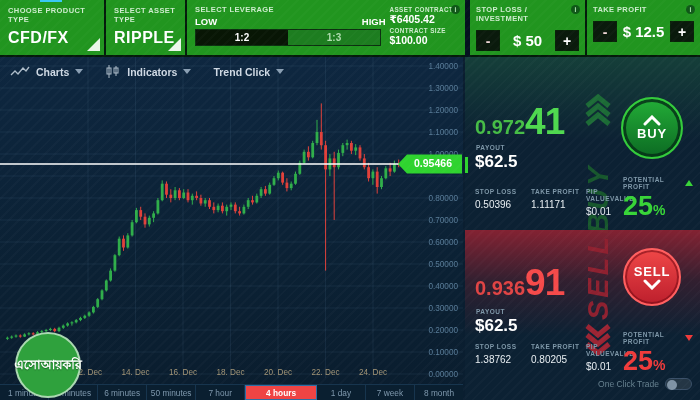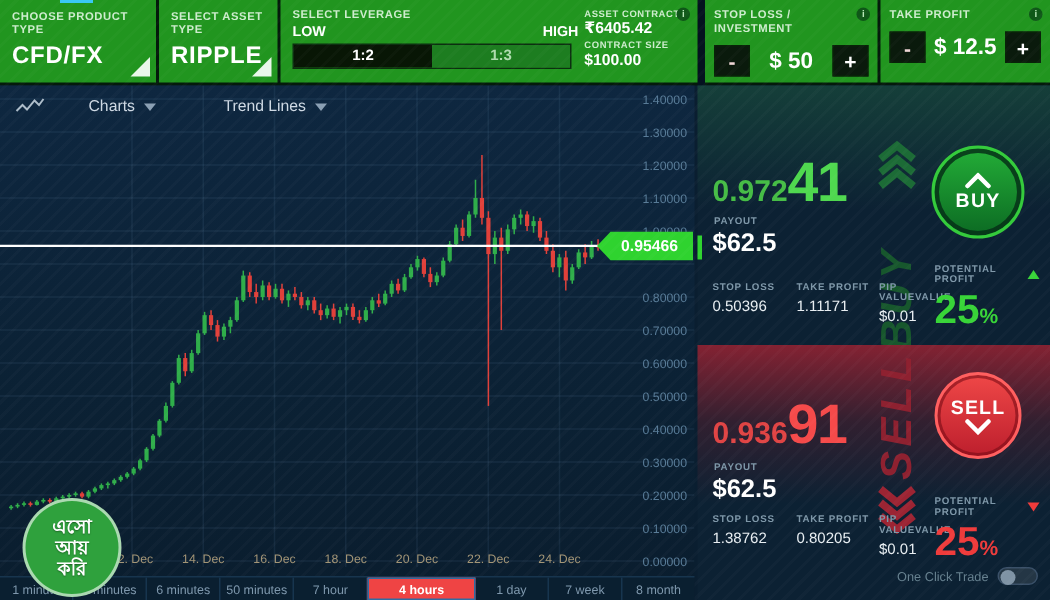--- a/index.html
+++ b/index.html
@@ -39,27 +39,27 @@
   .step-btn { width:24px; height:21px; background:#0a1a0c; color:#fff; font-size:14px; font-weight:bold;
     display:flex; align-items:center; justify-content:center; border:1px solid #082208; cursor:pointer; }
   .step-btn.minus { color:#f0d7d7; }
   .step-val { font-size:15px; font-weight:bold; color:#fff; }
 
   
   .chart-area { position:absolute; left:0; top:57px; width:463px; height:343px;
     background:linear-gradient(180deg,#0e2740 0%, #0b2134 60%, #0a1d2e 100%); }
   .chart-toolbar { position:absolute; left:10px; top:8px; display:flex; align-items:center; gap:8px; z-index:5; }
   .tb-item { display:flex; align-items:center; gap:6px; cursor:pointer; margin-right:14px; }
-  .tb-item span.tb-label { font-size:10.5px; font-weight:normal; color:#cfd9e4;margin-left:23px; }
+  .tb-item span.tb-label { font-size:10.5px; font-weight:bold; color:#cfd9e4; }
   .caret { width:0; height:0; border-left:4px solid transparent; border-right:4px solid transparent;
     border-top:5px solid #8ba0b4; }
   #chart-svg { position:absolute; left:0; top:0; }
   .badge { position:absolute; left:15px; top:332px; width:66px; height:66px; border-radius:50%;
     background:#2fa13d; border:2px solid rgba(255,255,255,.6); z-index:8;
-    display:flex; flex-direction:column; align-items:center; justify-content:center; }
+    display:flex; flex-direction:row; align-items:center; justify-content:center; }
   .badge div { color:#fff; font-weight:bold; font-size:12.5px; line-height:1.12; text-shadow:0 1px 1px rgba(0,0,0,.35);
     font-family:"DejaVu Sans","Liberation Sans",sans-serif; }
   .tf-bar { position:absolute; left:0; bottom:0; width:463px; height:16px; display:flex;
     background:#0a1f30; border-top:1px solid #17354e; z-index:6; }
   .tf-btn { flex:1; display:flex; align-items:center; justify-content:center; font-size:8.3px;
     color:#7f98ad; border-right:1px solid #17354e; cursor:pointer; white-space:nowrap; }
   .tf-btn:last-child { border-right:none; }
   .tf-btn.selected { flex:1.45; background:#ef4444; border:1px solid #2e6da3; color:#fff; font-weight:bold; }
   .top-accent { position:absolute; left:40px; top:0; width:22px; height:2px; background:#3ac8f5; z-index:9; }
 
@@ -407,21 +407,31 @@
       </svg>
     <div class="chart-toolbar">
       <div class="tb-item">
         <svg width="20" height="12" viewBox="0 0 20 12">
           <polyline points="1,9 5,5 8,8 13,2 16,5 19,1" fill="none" stroke="#aebdca" stroke-width="1.3"></polyline>
         </svg>
         <span class="tb-label">Charts</span>
         <div class="caret"></div>
       </div>
       <div class="tb-item">
-        <span class="tb-label">Trend Lines</span>
+        <svg width="16" height="13" viewBox="0 0 16 13">
+          <line x1="4" y1="0" x2="4" y2="13" stroke="#aebdca" stroke-width="1"></line>
+          <rect x="2" y="3" width="4" height="6" fill="none" stroke="#aebdca" stroke-width="1"></rect>
+          <line x1="11" y1="1" x2="11" y2="11" stroke="#aebdca" stroke-width="1"></line>
+          <rect x="9" y="3" width="4" height="5" fill="none" stroke="#aebdca" stroke-width="1"></rect>
+        </svg>
+        <span class="tb-label">Indicators</span>
+        <div class="caret"></div>
+      </div>
+      <div class="tb-item">
+        <span class="tb-label">Trend Click</span>
         <div class="caret"></div>
       </div>
     </div>
     <div class="tf-bar">
         <div class="tf-btn">1 minute</div>
         <div class="tf-btn">5 minutes</div>
         <div class="tf-btn">6 minutes</div>
         <div class="tf-btn">50 minutes</div>
         <div class="tf-btn">7 hour</div>
         <div class="tf-btn selected">4 hours</div>

